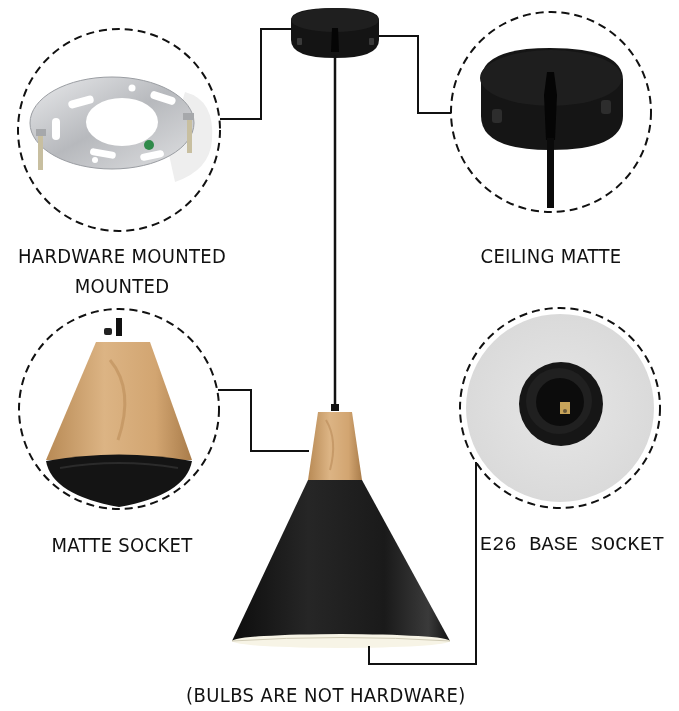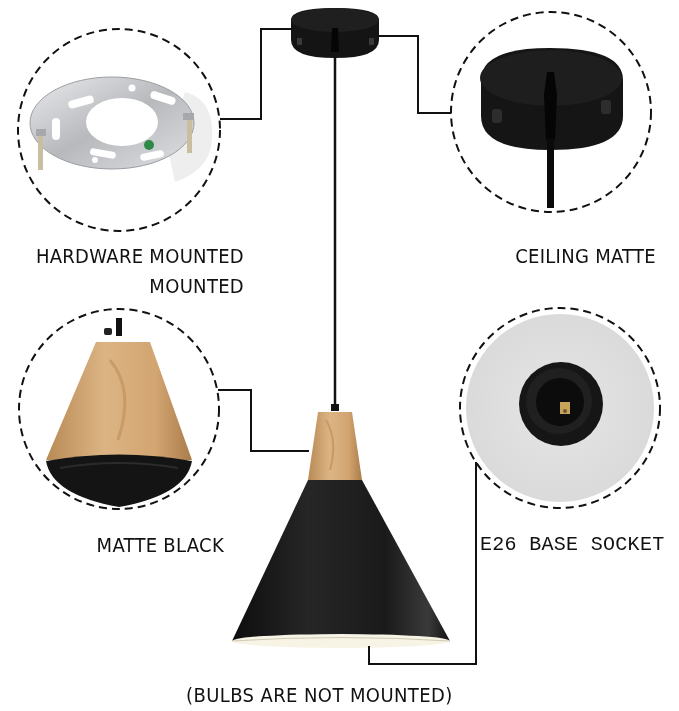--- a/index.html
+++ b/index.html
@@ -1,20 +1,20 @@
 <!DOCTYPE html>
 <html><head>
 <meta charset="utf-8">
 <style>
   html, body { margin:0; padding:0; background:#ffffff; }
   body { width:679px; height:711px; position:relative; overflow:hidden; font-family:"DejaVu Sans Condensed","DejaVu Sans", sans-serif; }
   .canvas { position:absolute; left:0; top:0; width:679px; height:711px; }
   .label {
     position:absolute; color:#111111; font-size:20px; font-weight:500; letter-spacing:0.3px;
-    text-align:right; line-height:30px; white-space:nowrap; font-stretch:condensed;
+    text-align:center; line-height:30px; white-space:nowrap; font-stretch:condensed;
   }
   .footnote { position:absolute; color:#111111; font-size:20px; line-height:26px; white-space:nowrap; letter-spacing:0.4px; }
   svg { position:absolute; left:0; top:0; }
 </style>
 </head>
 <body>
 
 <div class="canvas">
   <svg width="679" height="711" viewBox="0 0 679 711">
     <defs>
@@ -137,21 +137,21 @@
   <div class="label" style="left:0; top:241px; width:244px;">
     <div>HARDWARE MOUNTED</div>
     <div>MOUNTED</div>
   </div>
 
   <div class="label" style="left:446px; top:241px; width:210px;">
     <div>CEILING MATTE</div>
   </div>
 
   <div class="label" style="left:20px; top:530px; width:204px;">
-    <div>MATTE BLACK</div>
+    <div>MATTE SOCKET</div>
   </div>
 
   <div class="label" style="left:480px; top:530px; width:199px; text-align:left;font-family:Liberation Mono, monospace;">
     <div>E26 BASE SOCKET</div>
   </div>
 
-  <div class="footnote" style="left:186px; top:682px;">(BULBS ARE NOT MOUNTED)</div>
+  <div class="footnote" style="left:186px; top:682px;">(BULBS ARE NOT HARDWARE)</div>
 </div>
 
 </body></html>

